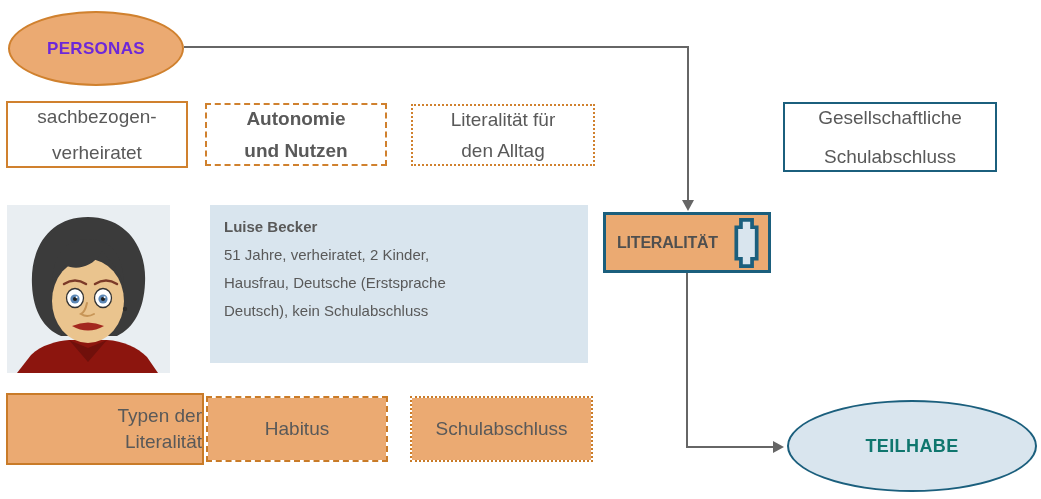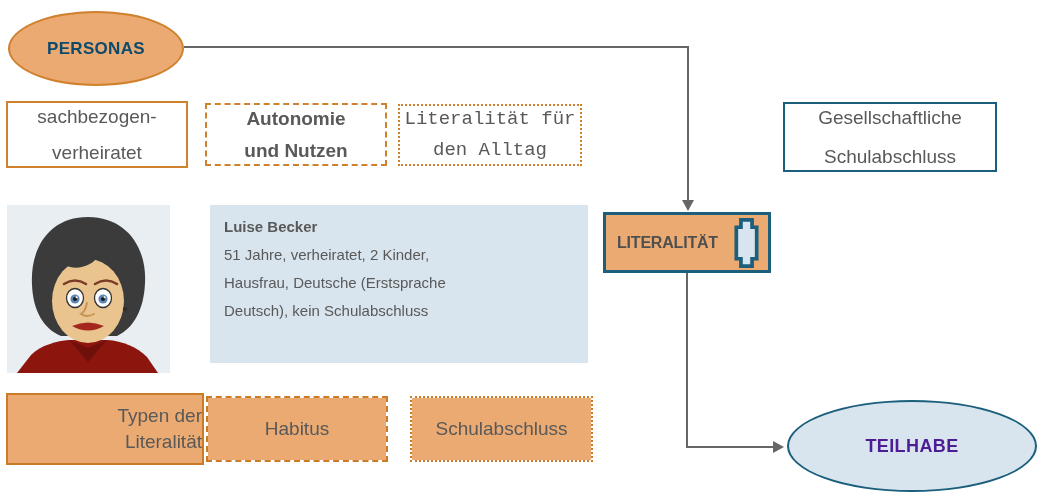--- a/index.html
+++ b/index.html
@@ -31,48 +31,48 @@
     align-items: center;
     justify-content: center;
     font-weight: bold;
     text-align: center;
   }
   .ellipse-personas {
     left: 8px; top: 11px; width: 176px; height: 75px;
     background: var(--orange-fill);
     border: 2.5px solid var(--orange-border);
     font-size: 17px;
-    color: #0c4a6e;
+    color: #6d28d9;
     letter-spacing: 0.3px;
   }
   .ellipse-teilhabe {
     left: 787px; top: 400px; width: 250px; height: 92px;
     background: var(--light-blue-fill);
     border: 2.5px solid var(--teal-border);
     font-size: 18px;
-    color: #4c1d95;
+    color: #0f766e;
     letter-spacing: 0.4px;
     text-align: center;
   }
 
   
   .label-box {
     display: flex;
     flex-direction: column;
     align-items: center;
     justify-content: space-between;
     text-align: center;
     font-size: 19px;
     line-height: 27px;
     color: var(--text-gray);
     background: #ffffff;
   }
   .box-pragmatisch { left: 6px;   top: 101px; width: 182px; height: 67px; border: 2px solid  var(--orange-border); }
   .box-autonomie   { left: 205px; top: 103px; width: 182px; height: 63px; border: 2px dashed var(--orange-border); font-weight: bold; }
-  .box-alltag      { left: 398px; top: 104px; width: 184px; height: 62px; border: 2px dotted var(--orange-border); font-family: Liberation Mono, monospace; }
+  .box-alltag      { left: 411px; top: 104px; width: 184px; height: 62px; border: 2px dotted var(--orange-border); }
   .box-mitgestaltung { left: 783px; top: 102px; width: 214px; height: 70px; border: 2px solid var(--teal-border); }
 
   
   .orange-box {
     display: flex;
     flex-direction: column;
     align-items: center;
     justify-content: center;
     text-align: center;
     font-size: 19px;

